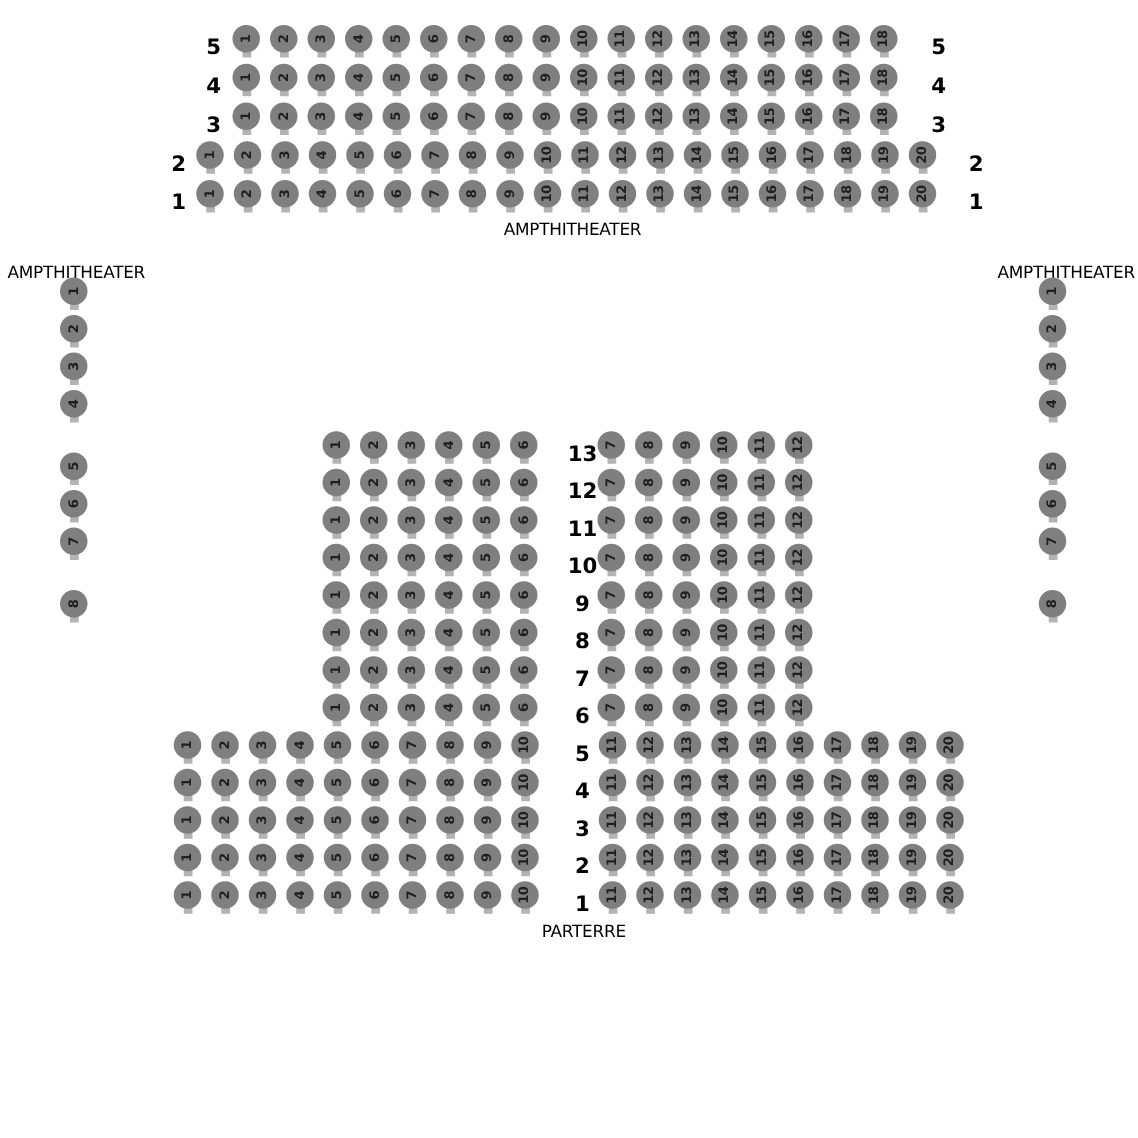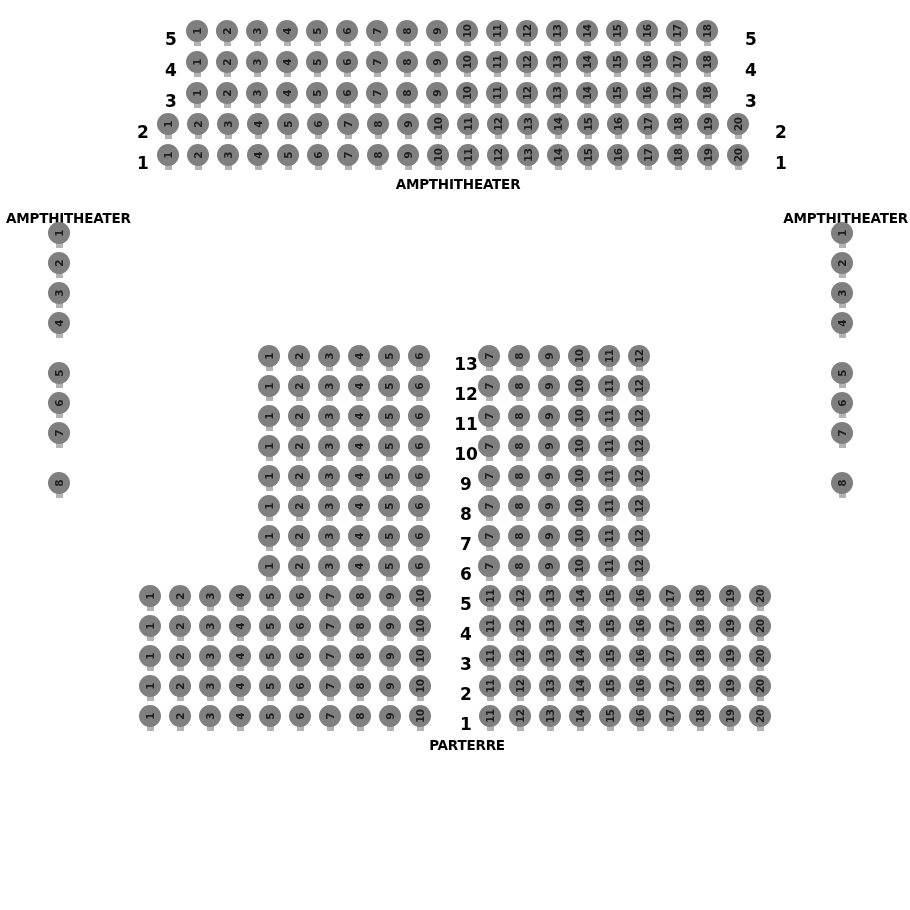--- a/index.html
+++ b/index.html
@@ -49,21 +49,21 @@
     transform: translate(-50%, -50%);
     font-size: 17px;
     font-weight: bold;
     color: var(--label-color, #000000);
     line-height: 1;
     white-space: nowrap;
   }
   .section-label {
     position: absolute;
     font-size: 13.5px;
-    font-weight: bold;
+    font-weight: normal;
     letter-spacing: -0.2px;
     color: var(--label-color, #000000);
     line-height: 1;
     white-space: nowrap;
   }
   .section-label.centered { transform: translate(-50%, -50%); }
   .section-label.v-centered { transform: translateY(-50%); }
 </style>
 </head>
 <body>

